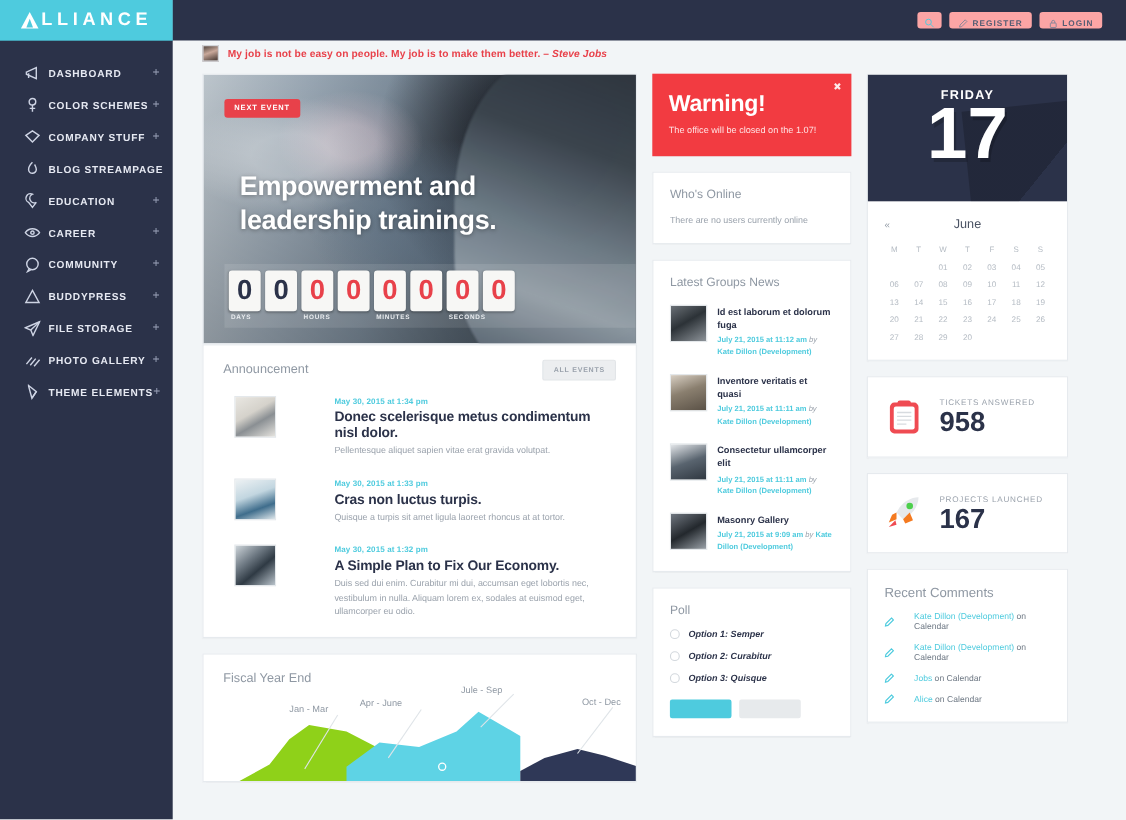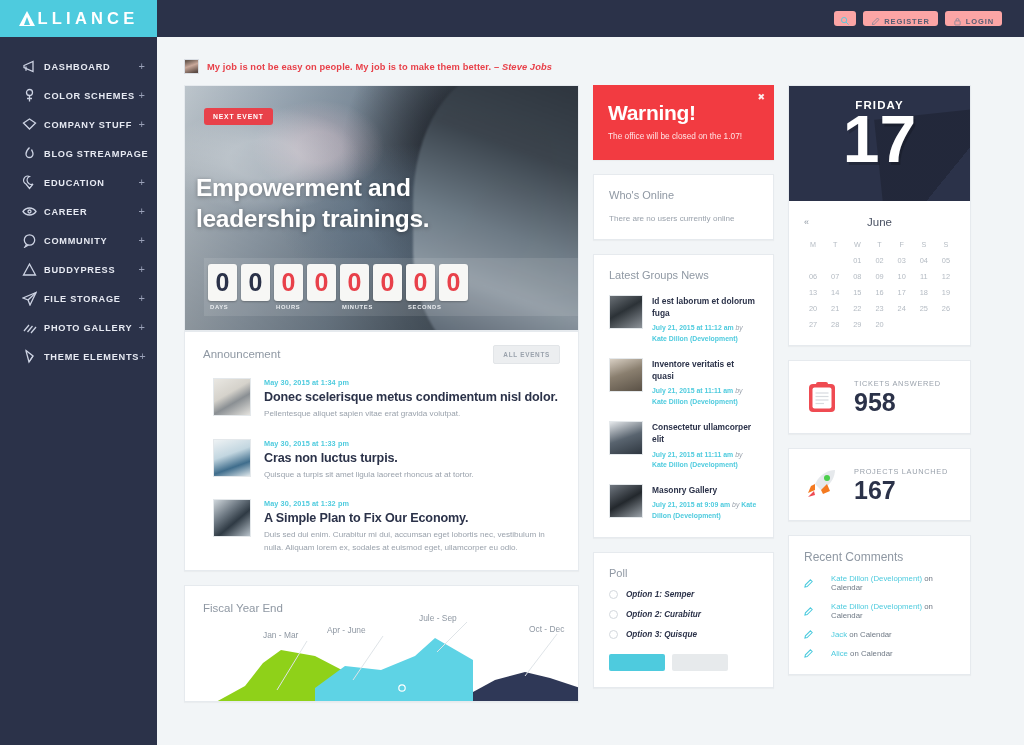--- a/index.html
+++ b/index.html
@@ -63,21 +63,21 @@
   }
   .tb-search { width: 22px; justify-content: center; padding: 0; }
   .tb-btn svg { width: 9px; height: 9px; stroke: #6b7punct; }
   .tb-btn svg { stroke: #7d8498; fill: none; stroke-width: 1.4; }
   .tb-search svg { stroke: #4ecbde; width: 10px; height: 10px; }
 
   .content { flex: 1; overflow: hidden; background: #f2f5f7; }
 
   .quote-row {
     display: flex; align-items: center; gap: 8px;
-    padding: 22px 0 11px 27px;
+    padding: 4px 0 11px 27px;
     border-radius: 15px;
   }
   .quote-av {
     width: 15px; height: 15px; border: 1px solid #d9dde3; background: #8d7a72;
     background-image: linear-gradient(160deg,#6b5b52 10%,#c9a89a 45%,#5c4b44 90%);
     flex: 0 0 15px;
   }
   .quote-text { font-size: 9.3px; font-weight: bold; color: #e8414a; letter-spacing: .1px; }
   .quote-text i { font-style: italic; }
 
@@ -113,21 +113,21 @@
     background: linear-gradient(200deg,#2c333c 0%,#3d464f 30%,#6f7d88 55%,#8d99a3 72%,#4a5562 100%);
     border-radius: 46% 0 0 38%; filter: blur(1px); opacity:.96;
   }
   .hero-in { position: relative; z-index: 3; height: 100%; }
   .badge-next {
     position: absolute; left: 19px; top: 22px; background: #e8414a; color: #fff;
     font-size: 6.8px; font-weight: bold; letter-spacing: .8px;
     padding: 5px 9px; border-radius: 3px;
   }
   .hero-h {
-    position: absolute; left: 11px; top: 86px; color: #fff;
+    position: absolute; left: 33px; top: 86px; color: #fff;
     font-size: 24.5px; font-weight: bold; line-height: 1.28;
     text-shadow: 0 1px 4px rgba(0,0,0,.35); letter-spacing: -.3px;
   }
   .countdown {
     position: absolute; left: 19px; right: 0; bottom: 14px;
     background: rgba(255,255,255,.10);
   }
   .cd-digits { display: flex; gap: 4px; padding: 6px 0 0 4px; }
   .cd-d {
     width: 29px; height: 37px; background: #f7f7f5; border-radius: 3px;
@@ -150,21 +150,21 @@
     color: #9aa2ac; font-size: 6.4px; font-weight: bold; letter-spacing: .7px;
     padding: 5px 9px; border-radius: 2px; cursor: pointer; border: 1px solid #e2e5e8;
   }
   .ann-item { display: flex; gap: 13px; margin-top: 18px; padding-left: 10px; }
   .ann-thumb {
     width: 38px; height: 38px; flex: 0 0 38px; border: 1px solid #e4e8eb;
   }
   .th1 { background: linear-gradient(150deg,#e9e7e2 0%,#d5d2cb 40%,#8a8f93 62%,#e6e4df 100%); }
   .th2 { background: linear-gradient(160deg,#eef2f4 0%,#c2d6e0 40%,#3f6d8c 70%,#dfe7eb 100%); }
   .th3 { background: linear-gradient(140deg,#cfd6db 0%,#6f7a84 35%,#2f3a44 60%,#b9c3cb 100%); }
-  .ann-body { flex: 1; }
+  .ann-body { flex: 1; margin-left: 40px; }
   .ann-date { font-size: 7.3px; color: #4ecbde; font-weight: bold; letter-spacing: .1px; }
   .ann-head { font-size: 12.6px; font-weight: bold; color: #2b3249; margin-top: 3px; letter-spacing: -.15px; }
   .ann-desc { font-size: 8.1px; color: #9aa2ac; margin-top: 4px; line-height: 1.55; }
 
   
   .fiscal { padding: 16px 0 0 18px; height: 117px; position: relative; overflow: hidden; }
   .fiscal-title { font-size: 11.5px; color: #8f98a3; }
   .fiscal-svg { position: absolute; left: 0; top: 22px; width: 395px; height: 100px; }
   .fl-lab { font-size: 8.4px; fill: #8f98a3; font-family: "Liberation Sans", sans-serif; }
 
@@ -639,21 +639,21 @@
               <div class="rc-item">
                 <svg viewBox="0 0 12 12">
                   <path d="M8.6 1.1l2.3 2.3-6.7 6.7-3 .7.7-3z"></path>
                 </svg>
                 <span><span class="rc-user">Kate Dillon (Development)</span><span class="rc-on"> on </span><span class="rc-target">Calendar</span></span>
               </div>
               <div class="rc-item">
                 <svg viewBox="0 0 12 12">
                   <path d="M8.6 1.1l2.3 2.3-6.7 6.7-3 .7.7-3z"></path>
                 </svg>
-                <span><span class="rc-user">Jack</span><span class="rc-on"> on </span><span class="rc-target">Calendar</span></span>
+                <span><span class="rc-user">Jobs</span><span class="rc-on"> on </span><span class="rc-target">Calendar</span></span>
               </div>
               <div class="rc-item">
                 <svg viewBox="0 0 12 12">
                   <path d="M8.6 1.1l2.3 2.3-6.7 6.7-3 .7.7-3z"></path>
                 </svg>
                 <span><span class="rc-user">Alice</span><span class="rc-on"> on </span><span class="rc-target">Calendar</span></span>
               </div>
             </div>
         </div>
 

